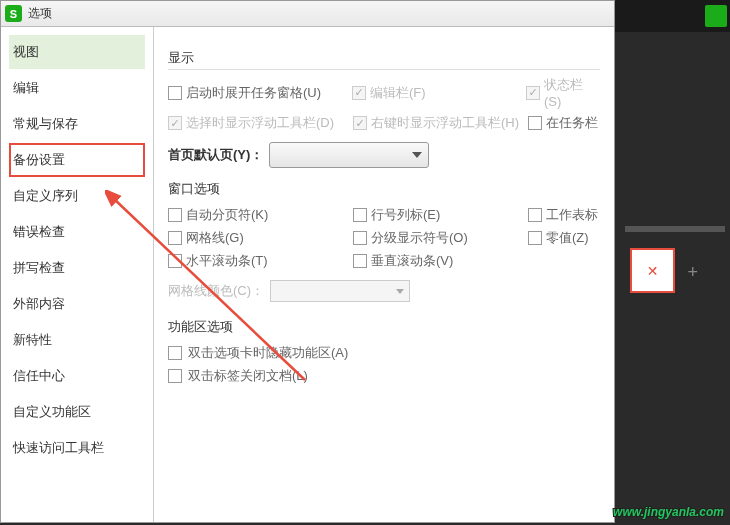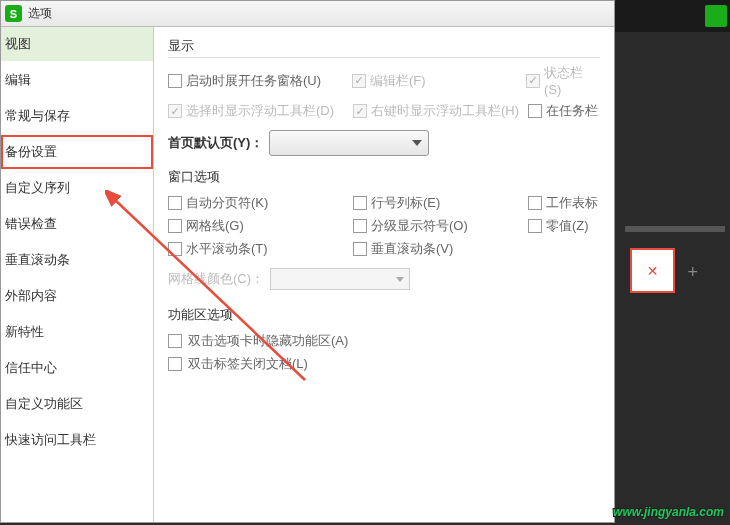--- a/index.html
+++ b/index.html
@@ -11,26 +11,26 @@
     .red-x { color: #e74c3c; font-size: 14px; }
     .plus-ghost { position: absolute; right: 32px; top: 262px; color: #888; font-size: 18px; }
     .strip { position: absolute; right: 5px; top: 226px; width: 100px; height: 6px; background: #555; }
 
     .dialog { position: absolute; left: 0; top: 0; width: 615px; height: 523px; background: #fff; border: 1px solid #999; }
     .titlebar { height: 26px; background: linear-gradient(#f5f5f5, #e9e9e9); border-bottom: 1px solid #bbb; display: flex; align-items: center; padding: 0 4px; gap: 6px; }
     .logo { width: 17px; height: 17px; background: #1aad19; border-radius: 3px; display: flex; align-items: center; justify-content: center; color: #fff; font-size: 11px; font-weight: bold; }
     .title { font-size: 12px; color: #333; }
 
     .content { display: flex; height: calc(100% - 26px); }
-    .sidebar { width: 153px; border-right: 1px solid #ccc; background: #fff; padding: 0; }
+    .sidebar { width: 153px; border-right: 1px solid #ccc; background: #fff; padding: 8px; }
     .side-item { padding: 8px 4px; font-size: 13px; color: #333; cursor: pointer; margin-bottom: 2px; }
     .side-item.active { background: #e3f0db; }
     .highlight-box { border: 2px solid #e74c3c; padding: 6px 2px !important; margin: 2px 0; }
 
-    .main { flex: 1; padding: 10px 14px; font-size: 12px; color: #555; position: relative; }
+    .main { flex: 1; padding: 22px 14px; font-size: 12px; color: #555; position: relative; }
     .section-title { font-size: 13px; color: #333; margin-bottom: 6px; border-bottom: 1px solid #ddd; padding-bottom: 2px; }
     .row { display: flex; align-items: center; gap: 6px; margin: 5px 0; flex-wrap: wrap; }
     .col3 { display: flex; gap: 0; margin: 5px 0; }
     .cell { display: flex; align-items: center; gap: 4px; }
     .cell.c1 { width: 185px; }
     .cell.c2 { width: 175px; }
     .cell.c3 { }
 
     .chk { width: 14px; height: 14px; border: 1px solid #999; display: inline-flex; align-items: center; justify-content: center; background: #fff; cursor: pointer; }
     .chk.checked::after { content: "✓"; font-size: 11px; color: #4a7c3a; line-height: 1; }
@@ -72,21 +72,21 @@
   </div>
 
   <div class="content">
     <div class="sidebar">
       <div class="side-item active">视图</div>
       <div class="side-item">编辑</div>
       <div class="side-item">常规与保存</div>
       <div class="side-item highlight-box">备份设置</div>
       <div class="side-item">自定义序列</div>
       <div class="side-item">错误检查</div>
-      <div class="side-item">垂直滚动条</div>
+      <div class="side-item">拼写检查</div>
       <div class="side-item">外部内容</div>
       <div class="side-item">新特性</div>
       <div class="side-item">信任中心</div>
       <div class="side-item">自定义功能区</div>
       <div class="side-item">快速访问工具栏</div>
     </div>
 
     <div class="main">
       <div class="section-title">显示</div>
 

